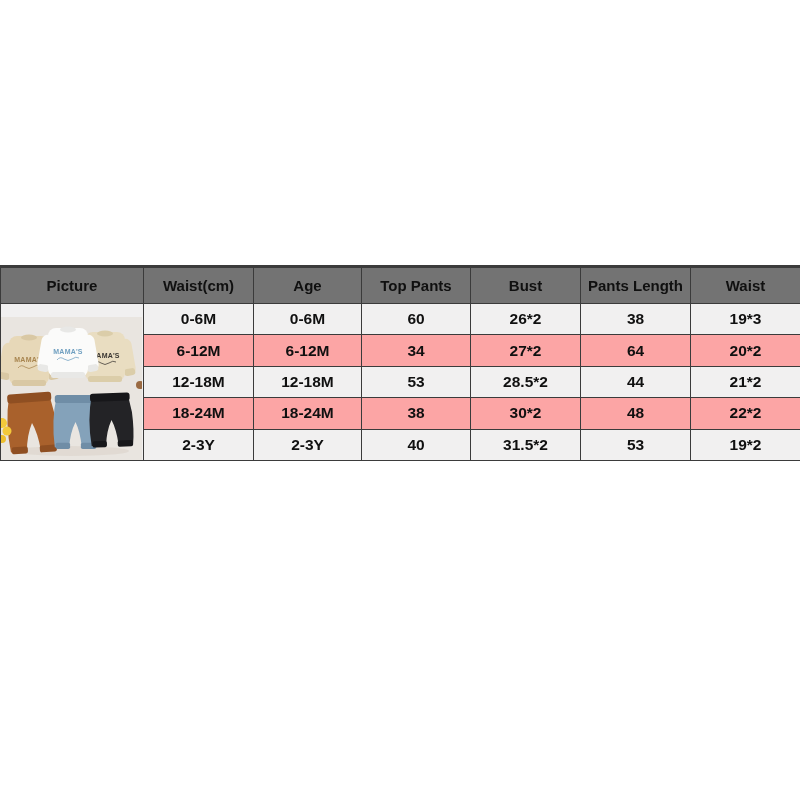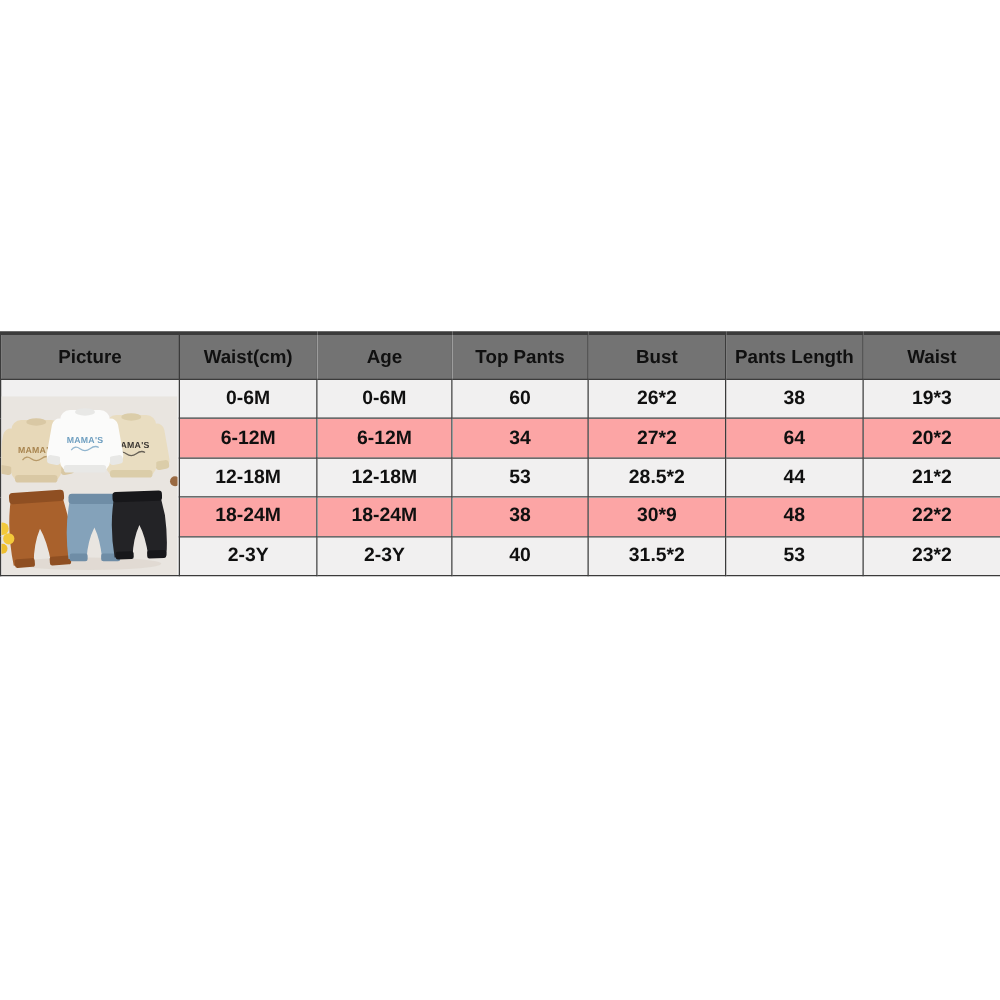--- a/index.html
+++ b/index.html
@@ -170,28 +170,28 @@
         <td>12-18M</td>
         <td>53</td>
         <td>28.5*2</td>
         <td>44</td>
         <td>21*2</td>
       </tr>
       <tr class="row-even">
         <td>18-24M</td>
         <td>18-24M</td>
         <td>38</td>
-        <td>30*9</td>
+        <td>30*2</td>
         <td>48</td>
         <td>22*2</td>
       </tr>
       <tr class="row-odd">
         <td>2-3Y</td>
         <td>2-3Y</td>
         <td>40</td>
         <td>31.5*2</td>
         <td>53</td>
-        <td>23*2</td>
+        <td>19*2</td>
       </tr>
     </tbody>
   </table>
 
 </div>
 
 </body></html>

